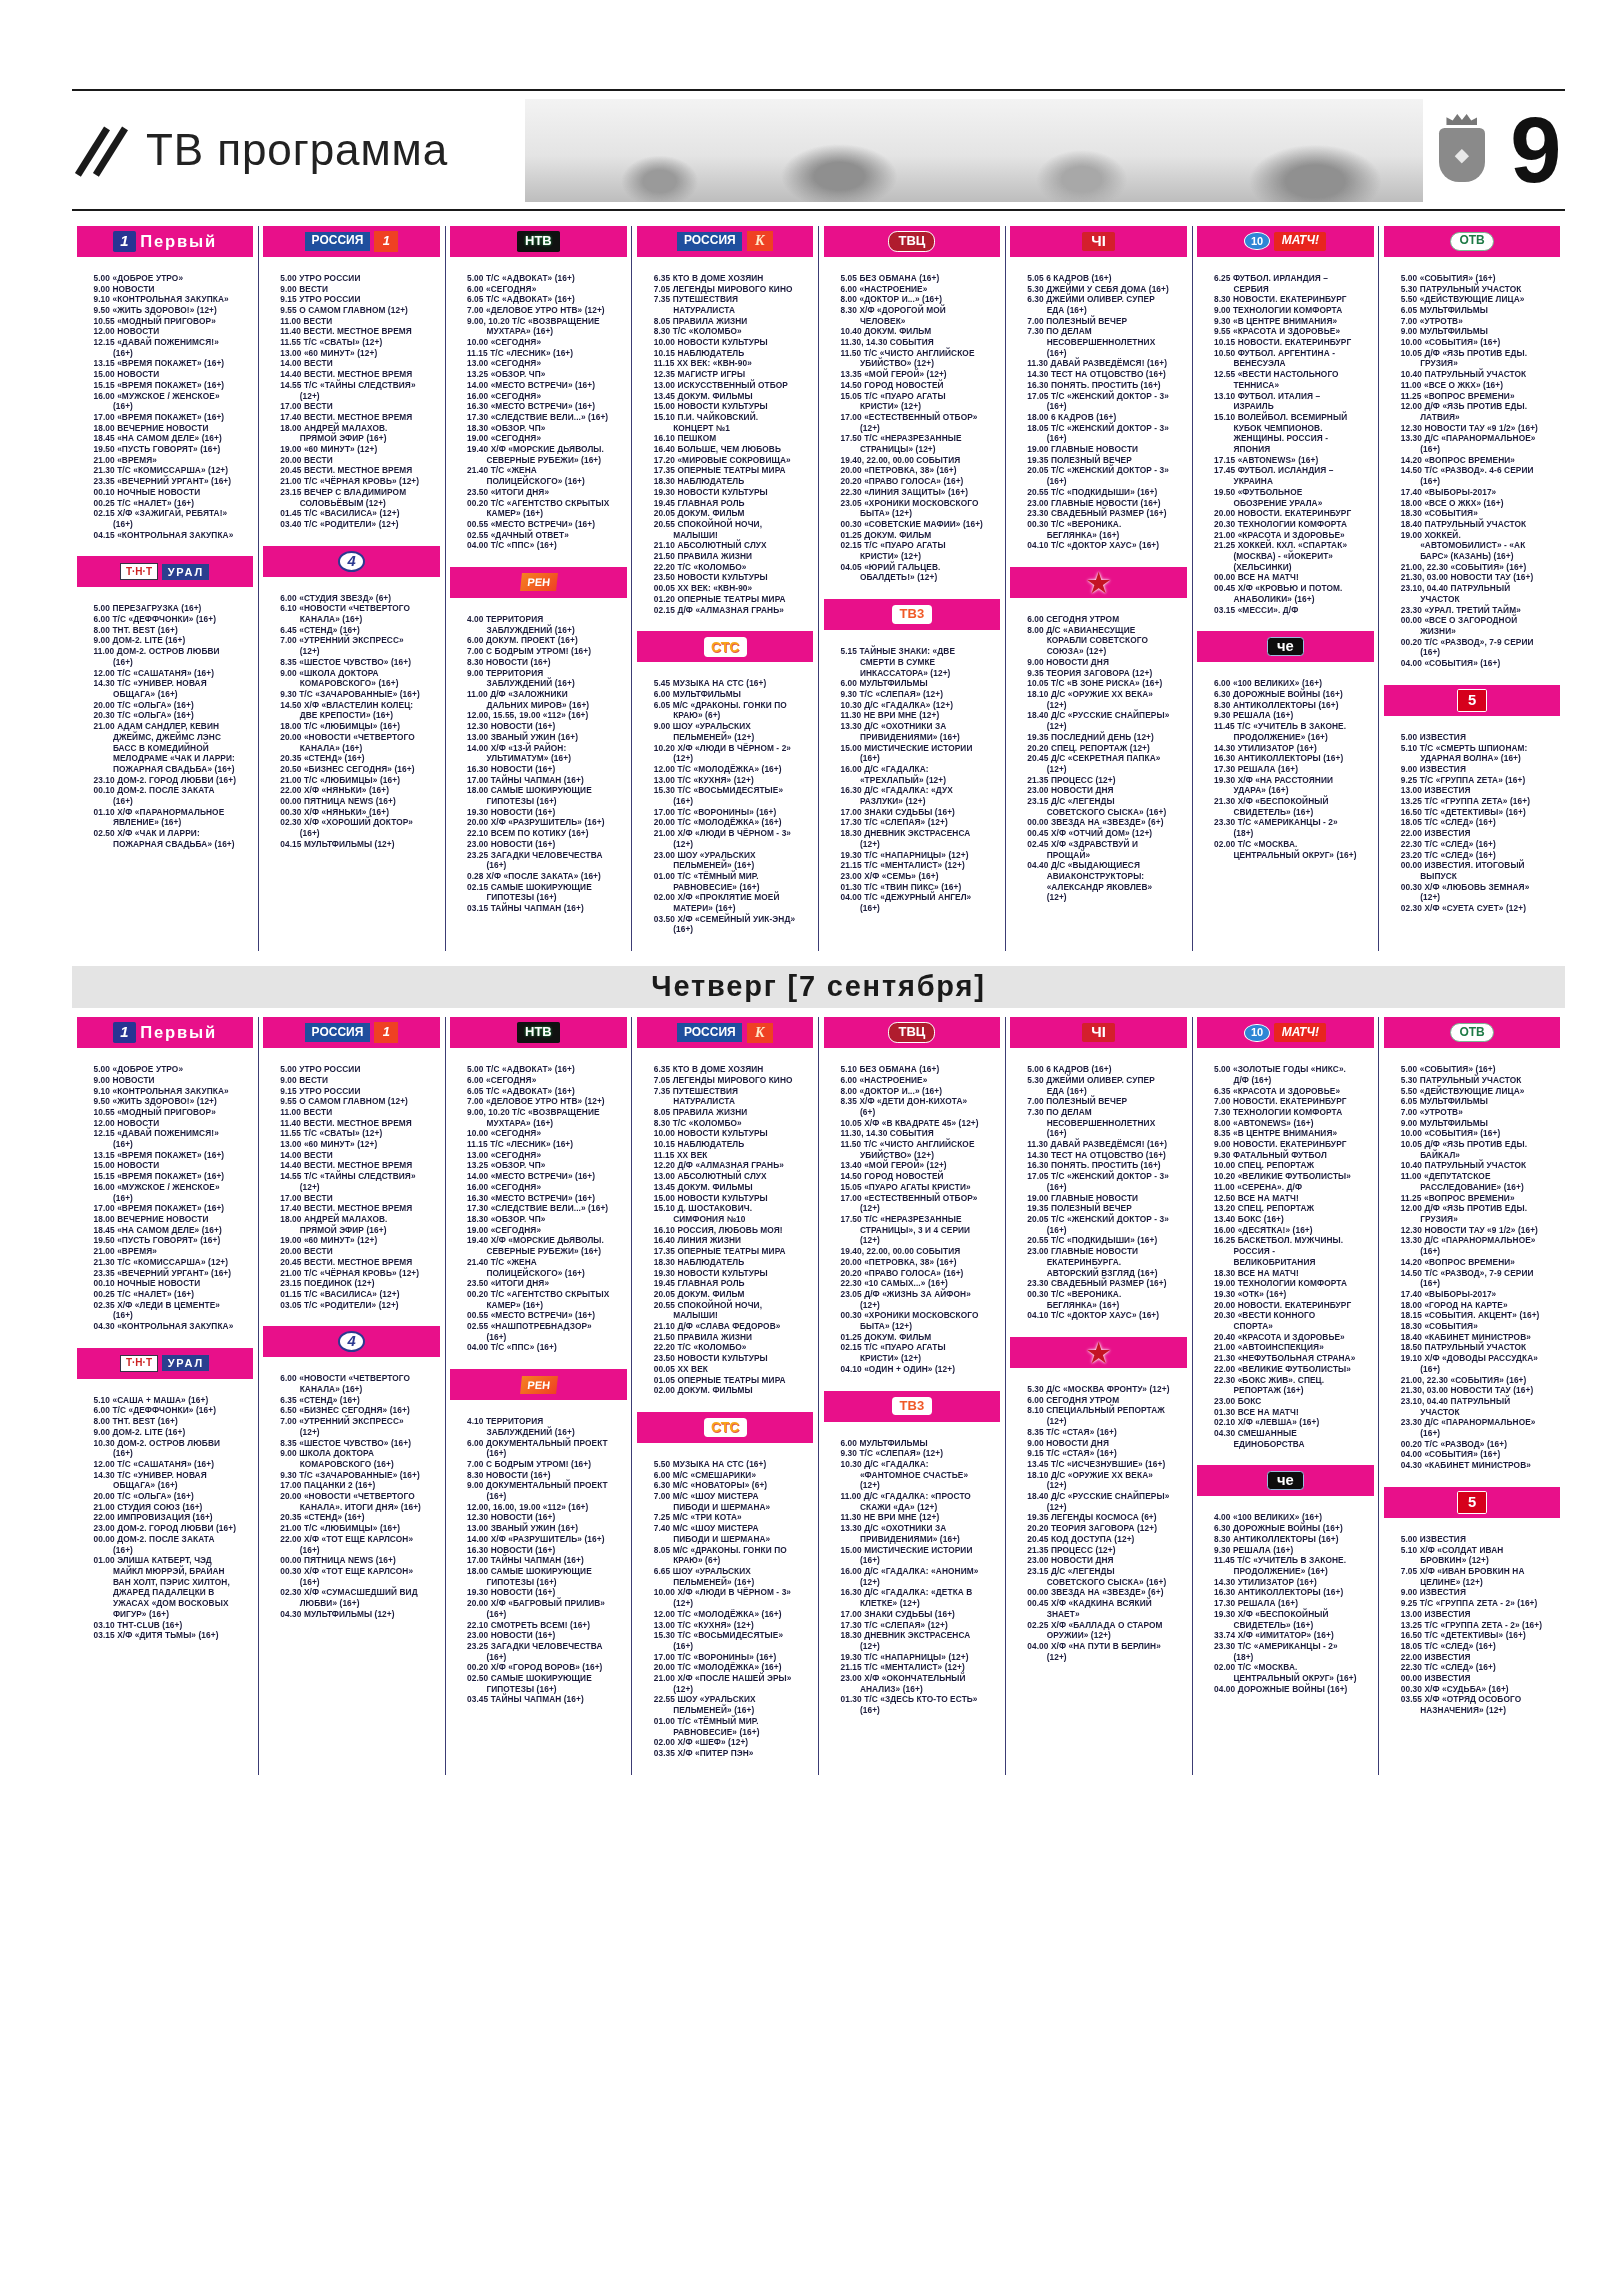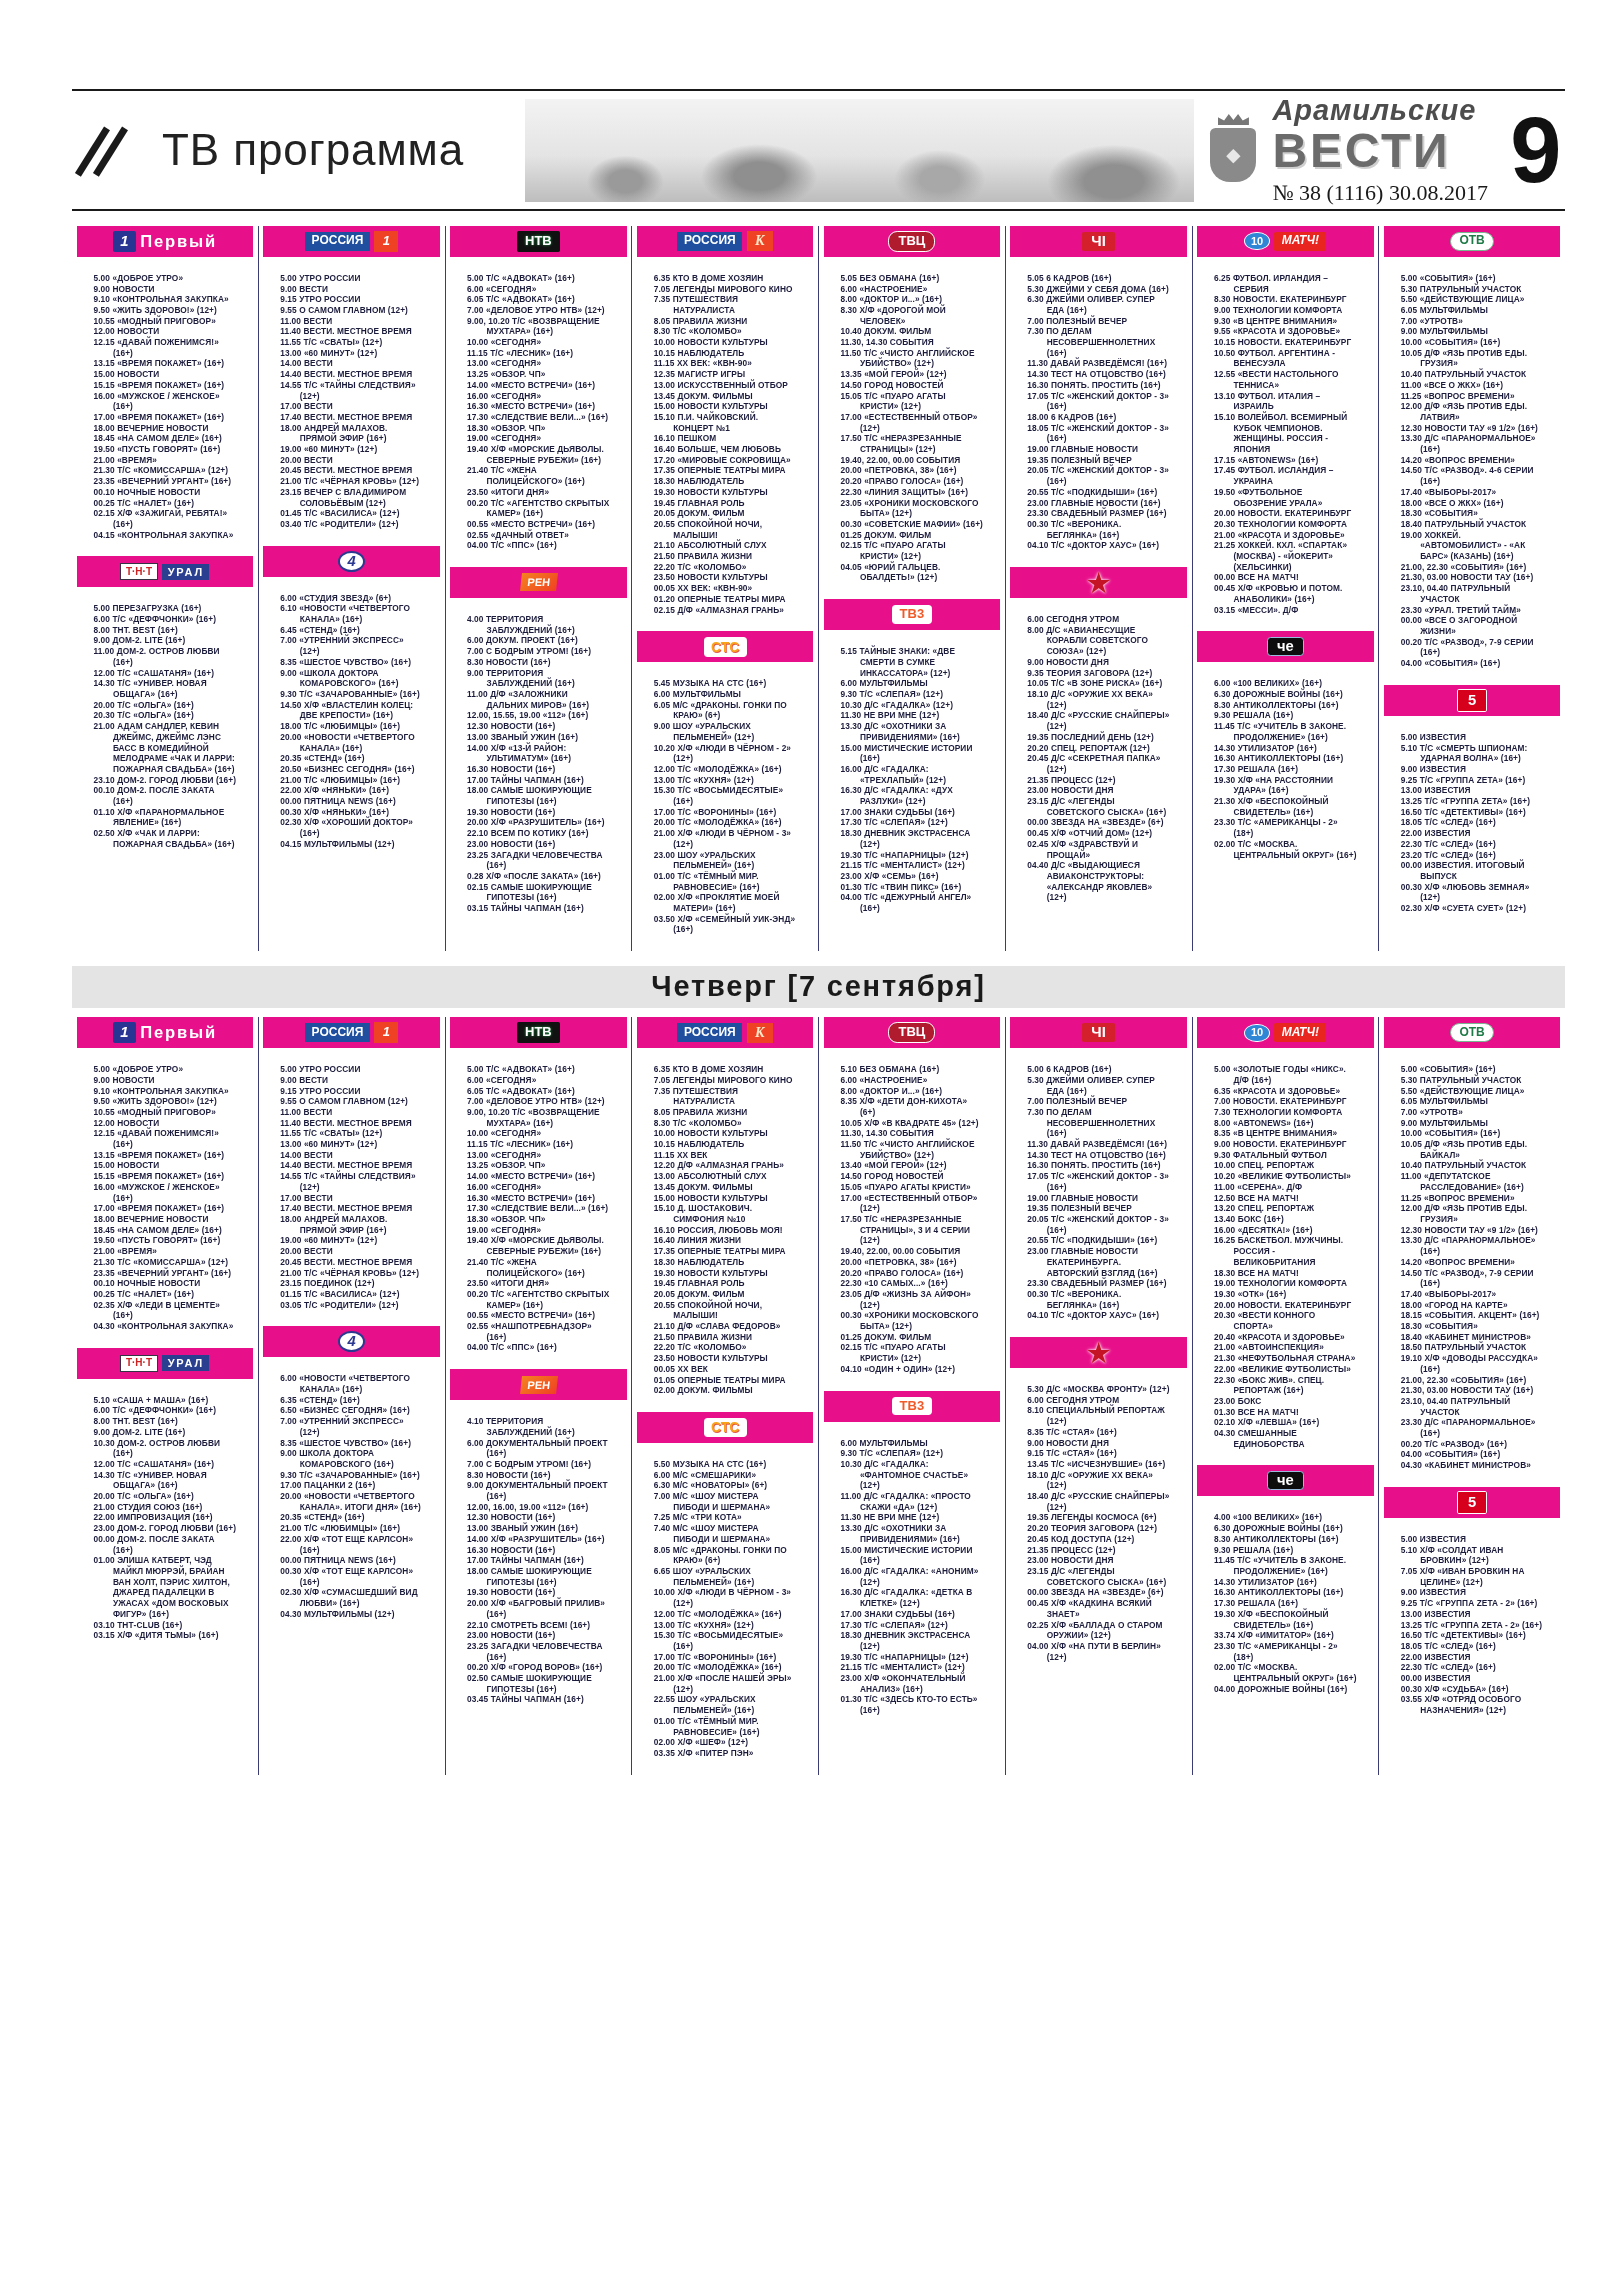--- a/index.html
+++ b/index.html
@@ -5,21 +5,21 @@
   html,body{margin:0;padding:0;background:#fff;}
   body{width:1619px;height:2290px;font-family:"Liberation Sans",sans-serif;position:relative;overflow:hidden;}
   .page{position:absolute;inset:0;background:#fff;}
   
   .masthead{margin:89px 54px 0 72px;border-top:2.8px solid #1a1a1a;border-bottom:2.8px solid #1a1a1a;
             height:118px;display:flex;align-items:center;}
   .mast-left{display:flex;align-items:center;gap:16.6px;padding-left:5.5px;min-width:434px;}
   .slashes{display:inline-block;width:52px;height:59px;position:relative;}
   .slashes i{position:absolute;top:3.7px;width:6.5px;height:55px;background:#1a1a1a;transform:rotate(32deg);}
   .slashes i:first-child{left:11px;}  .slashes i:last-child{left:29.5px;}
-  .mast-title{font-size:44px;font-weight:500;color:#222;margin:16px;letter-spacing:0.9px;}
+  .mast-title{font-size:44px;font-weight:500;color:#222;margin:0;letter-spacing:0.9px;}
   .photo-strip{flex:1;height:103px;margin:0 13px;
      background:
        radial-gradient(55px 37px at 15% 80%, #9a9a9a 0 30%, transparent 70%),
        radial-gradient(83px 46px at 35% 75%, #8f8f8f 0 30%, transparent 70%),
        radial-gradient(65px 42px at 62% 78%, #a8a8a8 0 30%, transparent 70%),
        radial-gradient(92px 51px at 88% 80%, #909090 0 32%, transparent 72%),
        linear-gradient(180deg,#f3f3f3 0%,#e4e4e4 55%,#bdbdbd 100%);}
   .mast-right{display:flex;align-items:center;gap:13px;padding-right:3.7px;}
   .emblem{width:52px;height:72px;display:flex;flex-direction:column;align-items:center;}
   .emblem .crown{width:31px;height:11px;background:#777;
@@ -60,25 +60,20 @@
           <i></i>
         </span>
       <h1 class="mast-title">ТВ программа</h1>
     </div>
     <div class="photo-strip"></div>
     <div class="mast-right">
       <div class="emblem">
         <span class="crown"></span>
         <span class="shield">◆</span>
       </div>
-      <div class="paper-logo">
-        <div class="paper-top">Арамильские</div>
-        <div class="paper-bottom">ВЕСТИ</div>
-        <div class="issue">№ 38 (1116) 30.08.2017</div>
-      </div>
       <div class="page-num">9</div>
     </div>
   </header>
 
   <main>
 
   <section class="day">
         <div class="columns">
 
         <div class="col">

